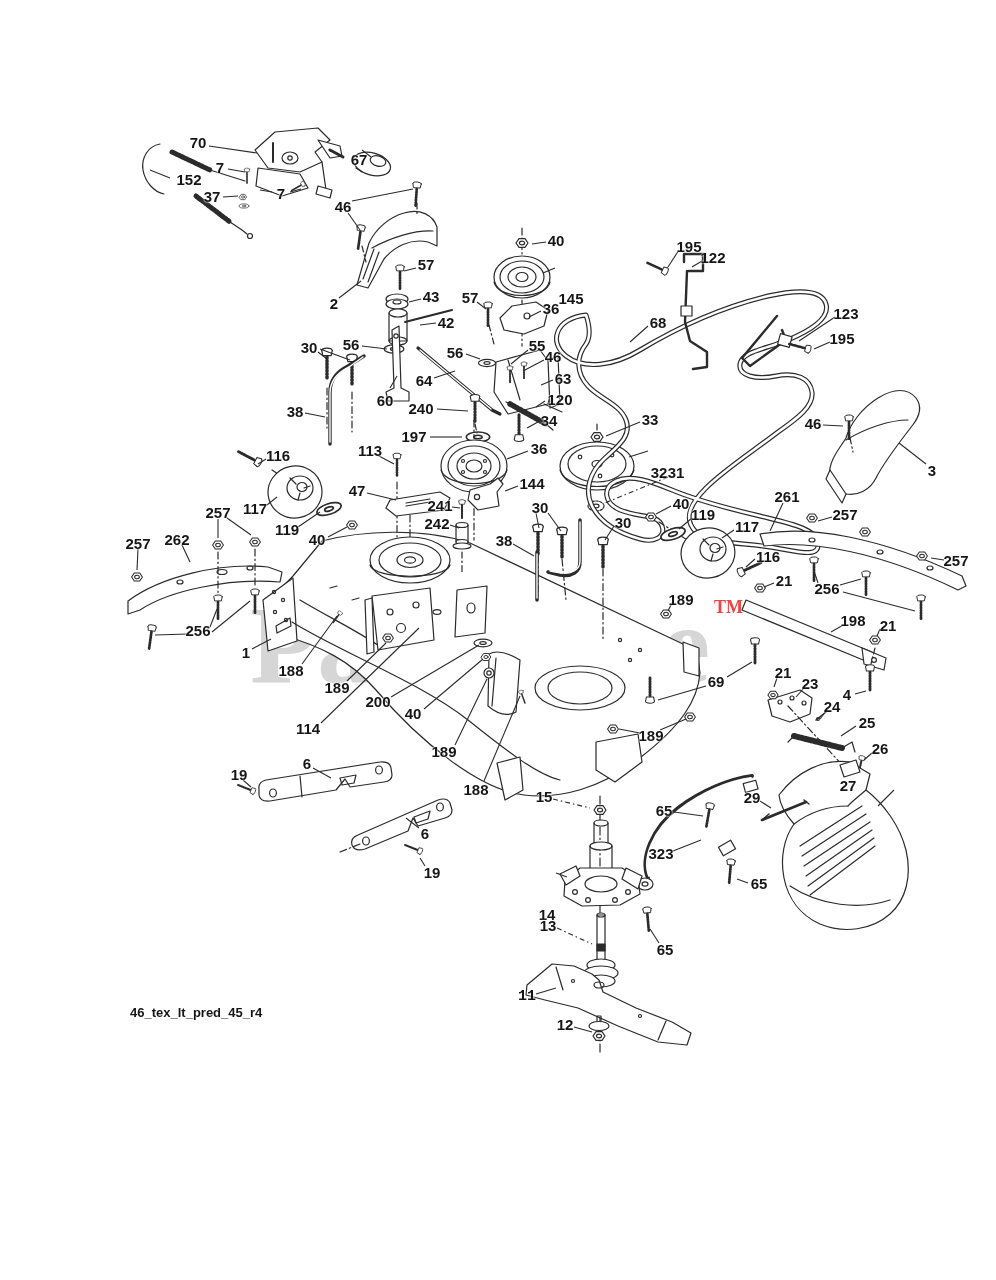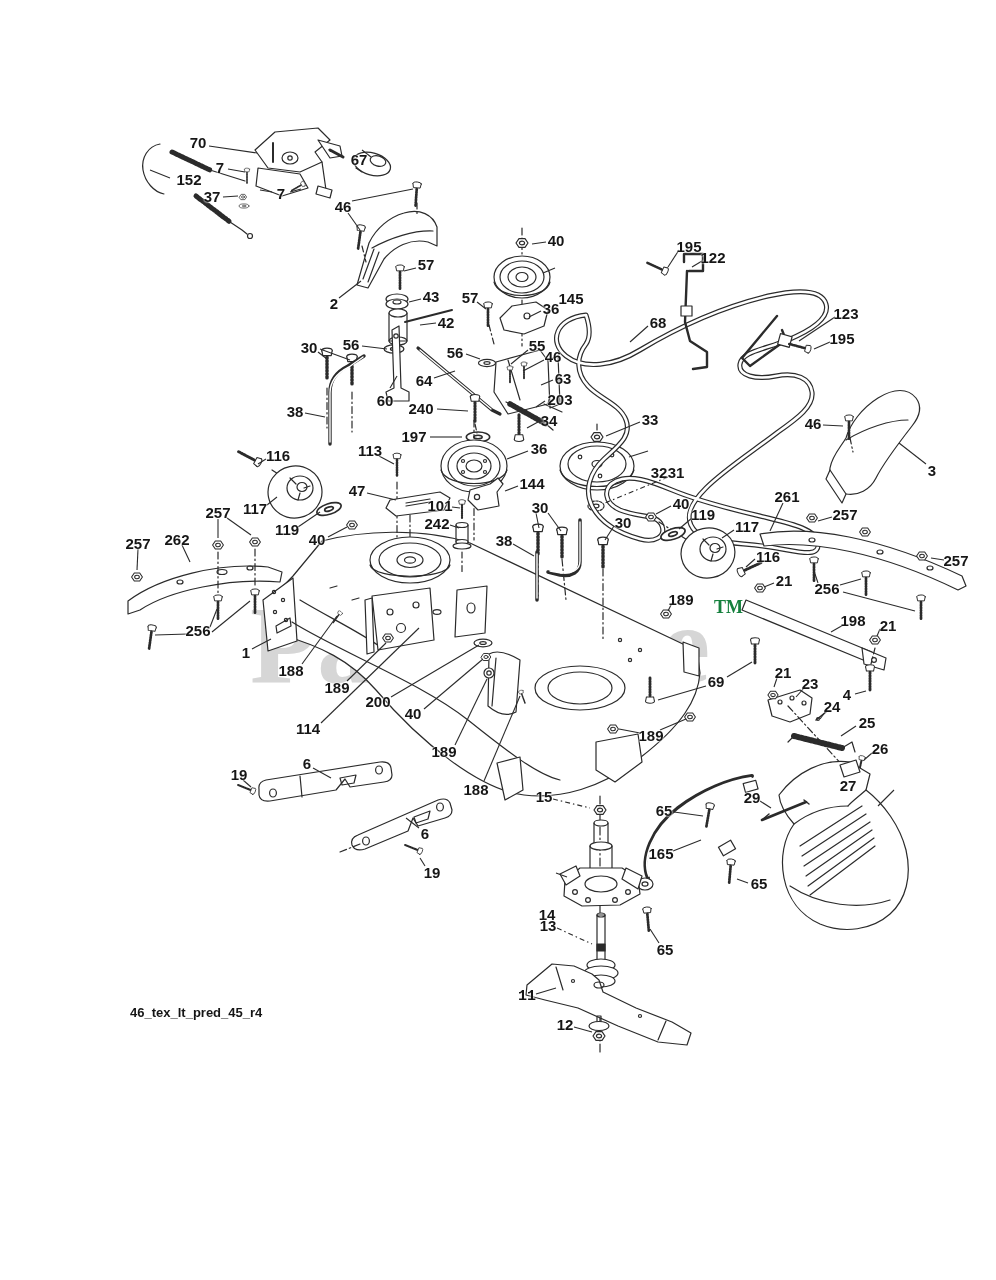--- a/index.html
+++ b/index.html
@@ -15,21 +15,21 @@
   .callout{position:absolute;transform:translate(-50%,-50%);font-size:15px;font-weight:700;color:#161616;
            text-shadow:0 0 2px #fff,0 0 2px #fff;white-space:nowrap;}
   #callout-layer{position:absolute;left:0;top:0;width:996px;height:1280px;pointer-events:none;}
 </style>
 </head>
 <body>
 
 <div id="page">
 
   <div id="watermark" style="color: rgb(214, 214, 214);">PartsTree</div>
-  <div id="watermark-tm" style="color: #15803d;">TM</div>
+  <div id="watermark-tm" style="color: #ef4444;">TM</div>
 
   <svg id="drawing" width="996" height="1280" viewBox="0 0 996 1280" fill="none" stroke="#2b2b2b" stroke-width="1.2" stroke-linecap="round" stroke-linejoin="round">
     <defs>
       <g id="s-bolt">
         <ellipse cx="0" cy="-1.5" rx="5.2" ry="2.3" fill="#fff"></ellipse>
         <path d="M-5.2,-1.5 L-4.2,3.6 L4.2,3.6 L5.2,-1.5" fill="#fff"></path>
         <line x1="0" y1="5" x2="0" y2="26" stroke-width="3.4" stroke-dasharray="1.7 1.5"></line>
       </g>
       <g id="s-nut">
         <path d="M-6,0 L-3,-4.4 L3,-4.4 L6,0 L3,4.4 L-3,4.4 Z" fill="#fff"></path>
@@ -575,32 +575,32 @@
       <div class="callout" style="left: 556px; top: 240px;">40</div>
       <div class="callout" style="left: 571px; top: 265px; margin-top: 33px;">145</div>
       <div class="callout" style="left: 470px; top: 297px;">57</div>
       <div class="callout" style="left: 551px; top: 308px;">36</div>
       <div class="callout" style="left: 309px; top: 347px;">30</div>
       <div class="callout" style="left: 351px; top: 344px;">56</div>
       <div class="callout" style="left: 455px; top: 352px;">56</div>
       <div class="callout" style="left: 537px; top: 345px;">55</div>
       <div class="callout" style="left: 553px; top: 356px;">46</div>
       <div class="callout" style="left: 563px; top: 378px;">63</div>
-      <div class="callout" style="left: 560px; top: 399px;">203</div>
+      <div class="callout" style="left: 560px; top: 399px;">120</div>
       <div class="callout" style="left: 549px; top: 420px;">34</div>
       <div class="callout" style="left: 424px; top: 380px;">64</div>
       <div class="callout" style="left: 385px; top: 400px;">60</div>
       <div class="callout" style="left: 421px; top: 408px;">240</div>
       <div class="callout" style="left: 414px; top: 436px;">197</div>
       <div class="callout" style="left: 295px; top: 411px;">38</div>
       <div class="callout" style="left: 370px; top: 450px;">113</div>
       <div class="callout" style="left: 357px; top: 490px;">47</div>
       <div class="callout" style="left: 539px; top: 448px;">36</div>
       <div class="callout" style="left: 532px; top: 483px;">144</div>
-      <div class="callout" style="left: 440px; top: 505px;">101</div>
+      <div class="callout" style="left: 440px; top: 505px;">241</div>
       <div class="callout" style="left: 437px; top: 523px;">242</div>
       <div class="callout" style="left: 650px; top: 419px;">33</div>
       <div class="callout" style="left: 659px; top: 472px;">32</div>
       <div class="callout" style="left: 676px; top: 472px;">31</div>
       <div class="callout" style="left: 681px; top: 503px;">40</div>
       <div class="callout" style="left: 703px; top: 514px;">119</div>
       <div class="callout" style="left: 747px; top: 526px;">117</div>
       <div class="callout" style="left: 768px; top: 556px;">116</div>
       <div class="callout" style="left: 689px; top: 246px;">195</div>
       <div class="callout" style="left: 713px; top: 257px;">122</div>
@@ -634,21 +634,21 @@
       <div class="callout" style="left: 623px; top: 522px;">30</div>
       <div class="callout" style="left: 504px; top: 540px;">38</div>
       <div class="callout" style="left: 544px; top: 796px;">15</div>
       <div class="callout" style="left: 547px; top: 870px; margin-top: 44px;">14</div>
       <div class="callout" style="left: 548px; top: 925px;">13</div>
       <div class="callout" style="left: 527px; top: 996px; font-family: Liberation Mono, monospace;">11</div>
       <div class="callout" style="left: 565px; top: 1024px;">12</div>
       <div class="callout" style="left: 716px; top: 681px;">69</div>
       <div class="callout" style="left: 651px; top: 735px;">189</div>
       <div class="callout" style="left: 664px; top: 810px;">65</div>
-      <div class="callout" style="left: 661px; top: 853px;">165</div>
+      <div class="callout" style="left: 661px; top: 853px;">323</div>
       <div class="callout" style="left: 759px; top: 883px;">65</div>
       <div class="callout" style="left: 665px; top: 949px;">65</div>
       <div class="callout" style="left: 752px; top: 797px;">29</div>
       <div class="callout" style="left: 783px; top: 672px;">21</div>
       <div class="callout" style="left: 810px; top: 683px;">23</div>
       <div class="callout" style="left: 832px; top: 706px;">24</div>
       <div class="callout" style="left: 867px; top: 722px;">25</div>
       <div class="callout" style="left: 880px; top: 748px;">26</div>
       <div class="callout" style="left: 848px; top: 785px;">27</div>
       <div class="callout" style="left: 278px; top: 455px;">116</div>

